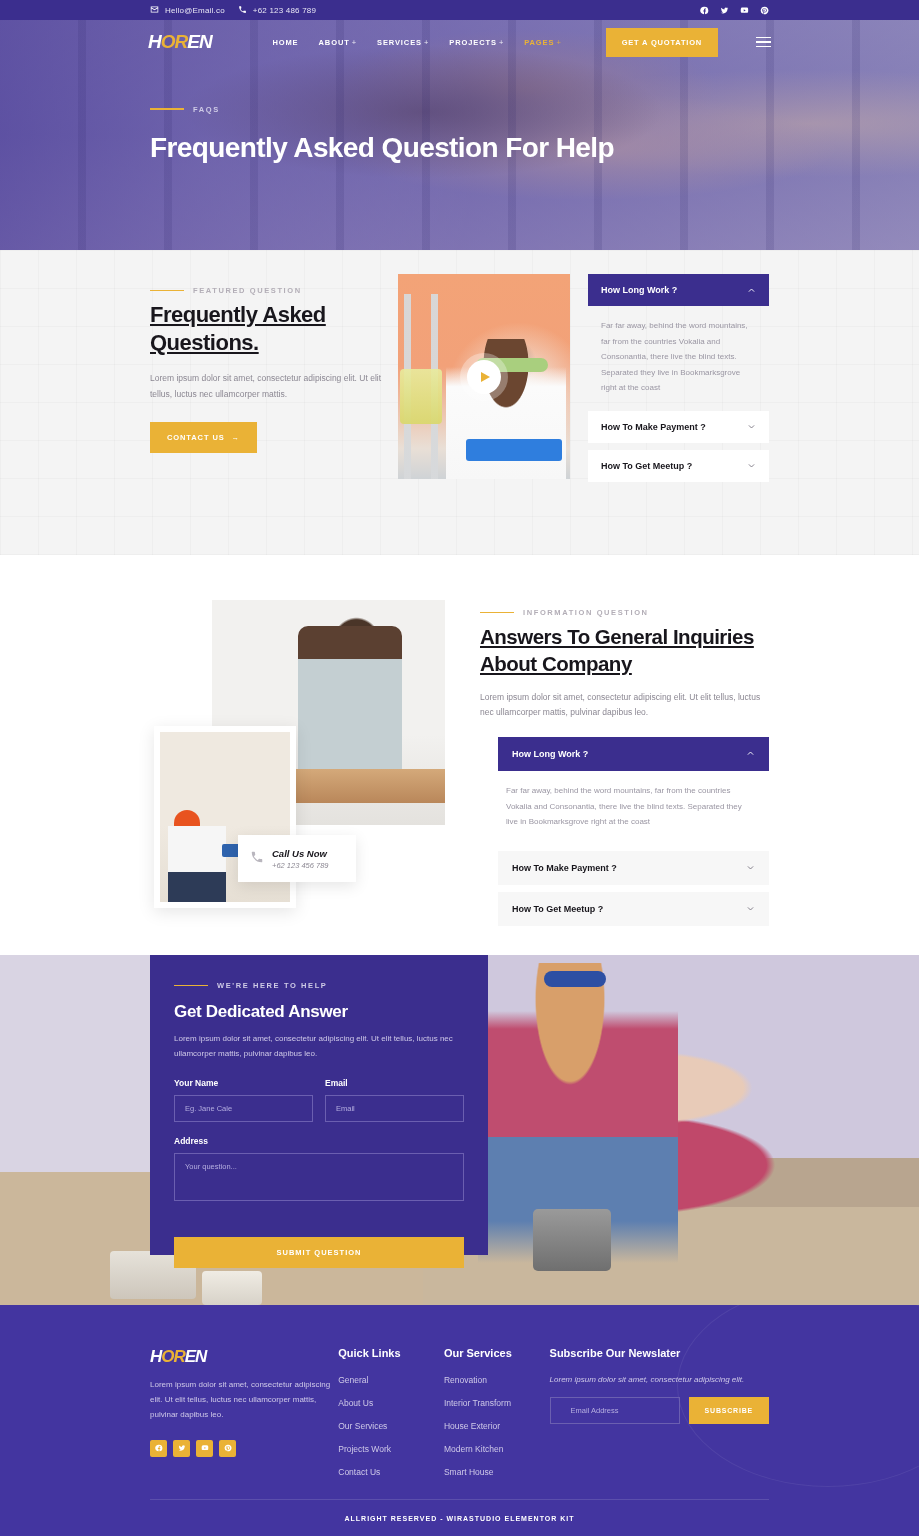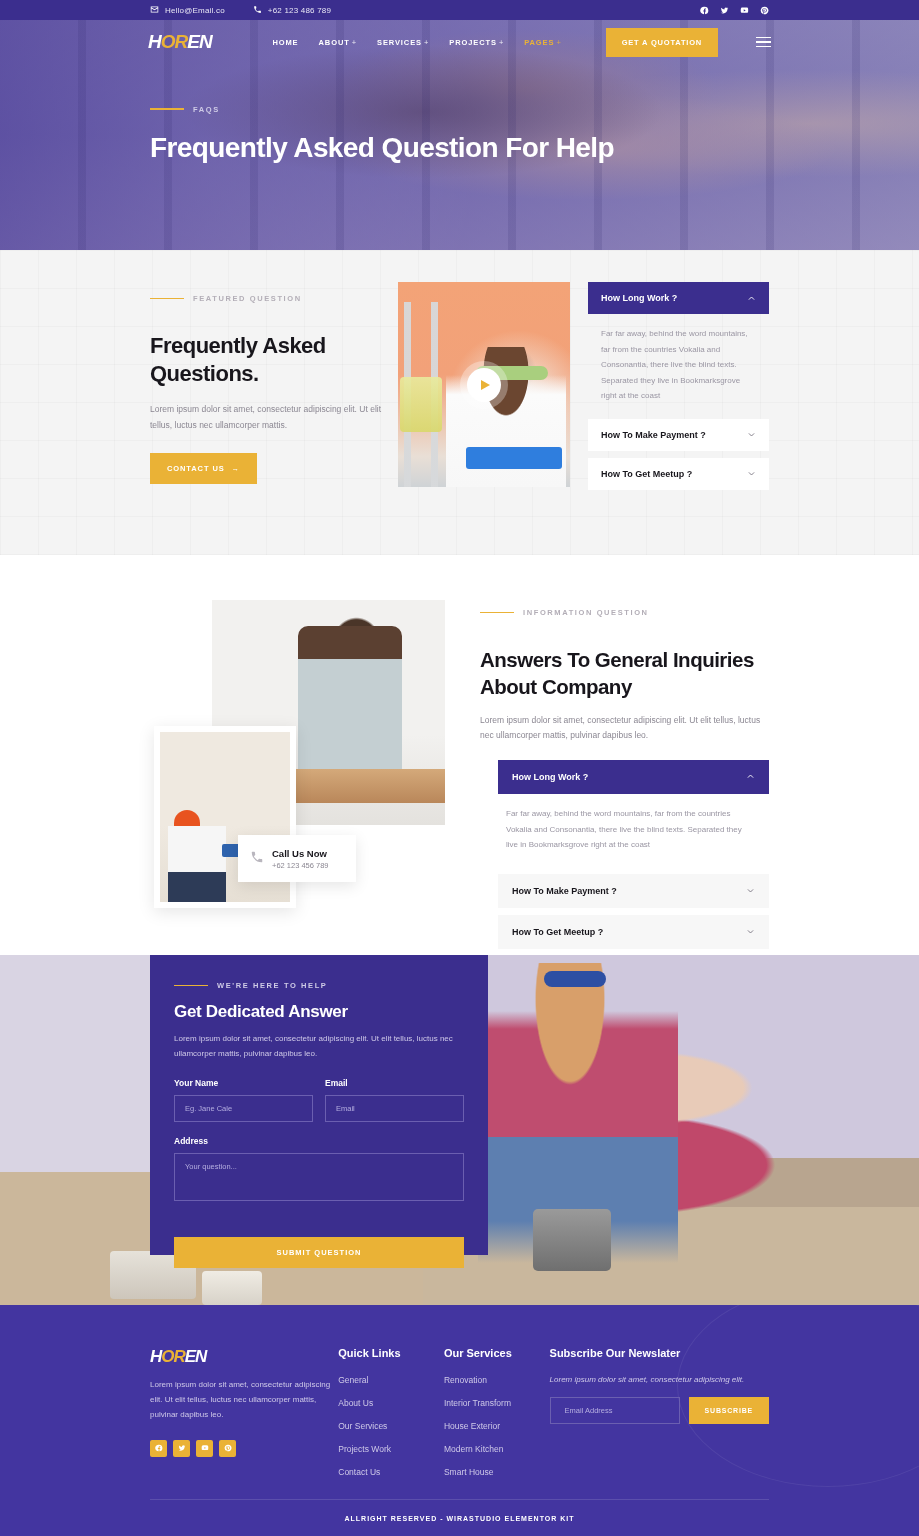--- a/index.html
+++ b/index.html
@@ -8,21 +8,21 @@
     font-family: "Liberation Sans", sans-serif;
     background: #ffffff; overflow: hidden; position: relative;
   }
   .page { width: 919px; height: 1536px; position: relative; }
 
   
   .topbar {
     height: 20px; background: #3b2e8e; display: flex; align-items: center;
     padding: 0 150px; position: relative; z-index: 30;
   }
-  .topbar-left { display: flex; align-items: center; gap: 28px; }
+  .topbar-left { display: flex; align-items: center; gap: 13px; }
   .tb-item { display: flex; align-items: center; gap: 6px; color: #e8e6f5; font-size: 8px; letter-spacing: .2px; }
   .tb-item svg { width: 9px; height: 9px; fill: #ffffff; }
   .topbar-social { margin-left: auto; display: flex; align-items: center; gap: 11px; }
   .topbar-social svg { width: 9px; height: 9px; fill: #ffffff; }
 
   
   .hero {
     height: 230px; position: relative; overflow: hidden;
     background:
       radial-gradient(circle at 22% 60%, rgba(255,255,255,.20), transparent 38%),
@@ -67,23 +67,23 @@
   .hero-title { font-size: 28px; line-height: 1.28; font-weight: 700; color: #ffffff; letter-spacing: -.6px; margin-top: 16px; }
 
   
   .sec-faq1 {
     background: #f4f4f4; height: 305px; position: relative; padding: 0 150px;
     background-image:
       linear-gradient(to right, rgba(0,0,0,.022) 1px, transparent 1px),
       linear-gradient(to bottom, rgba(0,0,0,.022) 1px, transparent 1px);
     background-size: 38px 38px;
   }
-  .faq1-row { display: flex; gap: 0; padding-top: 32px; }
+  .faq1-row { display: flex; gap: 0; padding-top: 24px; }
   .faq1-left { width: 248px; padding-top: 12px; }
-  .sec-title { font-size: 22px; line-height: 1.27; font-weight: 700; color: #18161c; letter-spacing: -.5px; margin-top: 29px; }
+  .sec-title { font-size: 22px; line-height: 1.27; font-weight: 700; color: #18161c; letter-spacing: -.5px; margin-top: 6px; text-decoration: underline; }
   .sec-desc { font-size: 8.5px; line-height: 1.85; color: #8b8792; margin-top: 14px; }
   .btn-yellow {
     display: inline-flex; align-items: center; gap: 7px; background: #eab236; color: #ffffff;
     font-size: 7.5px; font-weight: 700; letter-spacing: .9px; padding: 11px 17px; border: none; cursor: pointer; margin-top: 20px;
   }
   .video-card {
     width: 172px; height: 205px; margin-left: 0; position: relative; overflow: hidden; flex: 0 0 auto;
     background:
       radial-gradient(ellipse at 70% 58%, #f3f4f2 0%, rgba(243,244,242,0) 42%),
       radial-gradient(ellipse at 67% 43%, #6d4c3a 0%, rgba(109,76,58,0) 14%),
@@ -115,21 +115,21 @@
   }
   .acc-item.open .acc-head { background: #3b2e8e; color: #ffffff; }
   .acc-head .chev { width: 9px; height: 9px; flex: 0 0 auto; }
   .acc-head .chev svg { width: 9px; height: 9px; }
   .acc-body { font-size: 8px; line-height: 1.95; color: #9a96a3; padding: 12px 13px 14px 13px; }
   .sec-faq1 .acc-body { padding: 12px 13px 8px 13px; }
 
   
   .sec-faq2 { background: #ffffff; height: 400px; position: relative; padding: 0 150px; }
   .faq2-row { display: flex; padding-top: 45px; }
-  .faq2-imgs { width: 295px; position: relative; height: 310px; flex: 0 0 auto; }
+  .faq2-imgs { width: 295px; position: relative; height: 310px; flex: 0 0 auto; font-style: italic; }
   .img-big {
     position: absolute; left: 62px; top: 0; width: 233px; height: 225px; overflow: hidden;
     background:
       radial-gradient(ellipse at 62% 22%, #4a3528 0 12%, rgba(74,53,40,0) 13%),
       linear-gradient(180deg,#f2f1ef 0 60%, #e4e2de 100%);
   }
   .img-big .counter { position:absolute; left:0; right:0; bottom:22px; height:34px; background: linear-gradient(180deg,#d4a97a,#b9875a); }
   .img-big .man { position:absolute; left:86px; top:26px; width:104px; height:150px; border-radius:10px 10px 0 0;
     background: linear-gradient(180deg,#5b4031 0 22%, #c4cfd2 22% 100%); }
   .img-small {
@@ -212,21 +212,21 @@
   .social-sq svg { width: 8px; height: 8px; fill: #ffffff; }
   .fcol { margin-left: 0; }
   .fcol-links { width: 110px; }
   .fcol-serv { width: 110px; }
   .fcol-news { flex: 1; }
   .fcol-title { font-size: 11px; font-weight: 700; color: #ffffff; margin-bottom: 16px; }
   .flink { font-size: 8.5px; color: #cfc9e8; margin-bottom: 13px; cursor: pointer; }
   .news-desc { font-size: 8px; font-style: italic; color: #cfc9e8; margin-bottom: 13px; }
   .news-form { display: flex; gap: 9px; }
   .news-input { width: 130px; background: transparent; border: 1px solid #6b5fb0; color: #ffffff;
-    font-size: 7.5px; padding: 8px 14px; font-family: "Liberation Sans", sans-serif; outline: none; }
+    font-size: 7.5px; padding: 8px 20px; font-family: "Liberation Sans", sans-serif; outline: none; }
   .news-input::placeholder { color: #b5aee0; }
   .news-btn { background: #eab236; color: #ffffff; border: none; padding: 8px 16px; font-size: 7px;
     font-weight: 700; letter-spacing: .8px; cursor: pointer; font-family: "Liberation Sans", sans-serif; }
   .footer-divider { position: absolute; left: 150px; right: 150px; bottom: 36px; height: 1px; background: rgba(255,255,255,.13); }
   .footer-bottom { position: absolute; left: 0; right: 0; bottom: 0; height: 36px; display: flex; align-items: center; justify-content: center; }
   .footer-bottom .txt { font-size: 7px; font-weight: 700; letter-spacing: 1px; color: #ffffff; }
 </style>
 </head>
 <body>
 

